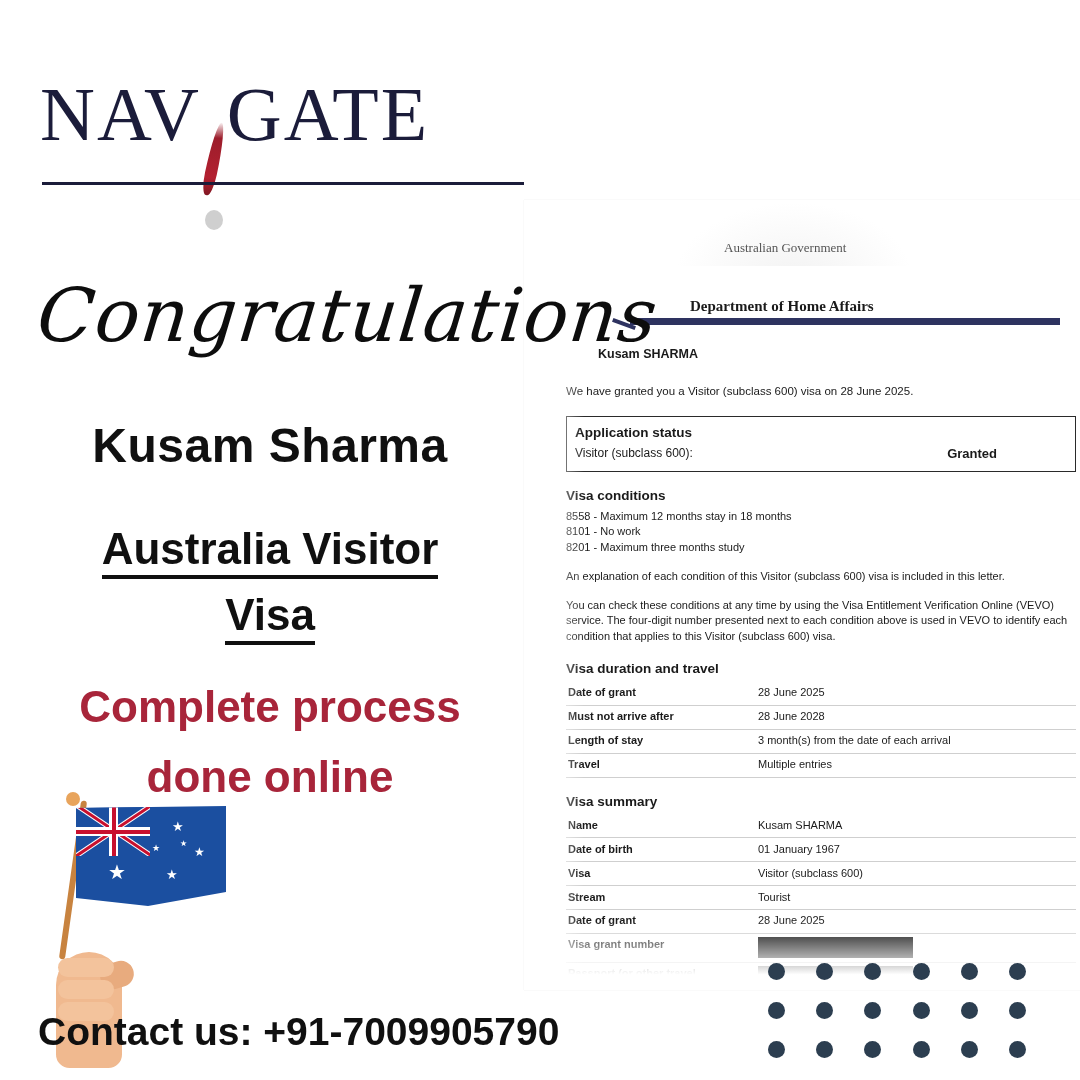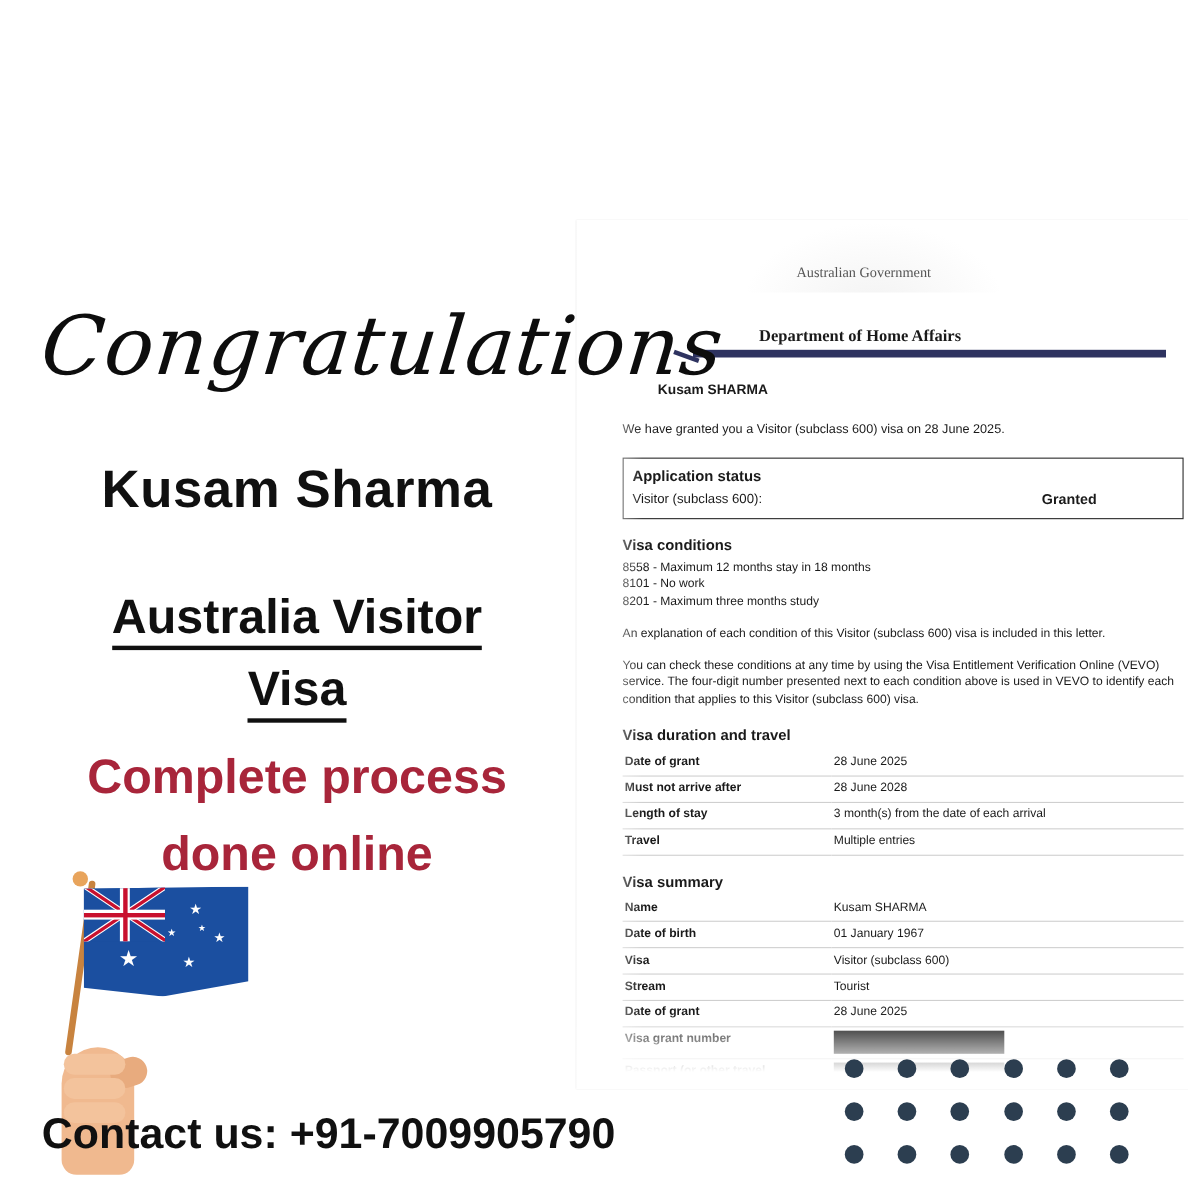--- a/index.html
+++ b/index.html
@@ -145,21 +145,21 @@
   .ongetting {
     position: absolute;
     top: 488px; left: 0; width: 540px;
     text-align: center;
     font-size: 30px;
     font-weight: bold;
     color: #101010;
   }
   .visa-type {
     position: absolute;
-    top: 528px; left: 0; width: 540px;
+    top: 516px; left: 0; width: 540px;
     text-align: center;
     font-size: 44px;
     font-weight: bold;
     color: #101010;
     line-height: 1.5;
   }
   .visa-type span {
     border-bottom: 4px solid #101010;
     padding-bottom: 2px;
   }
@@ -469,20 +469,24 @@
       </tbody>
     </table>
   </div>
   <div class="fade-left"></div>
   <div class="fade-bottom"></div>
 </div>
 
 <div class="left">
 
   <div class="logo">
+    <div class="logo-word">
+      <span>NAV</span><span class="brush"><span class="brush-stroke"></span><span class="brush-dot"></span></span><span>GATE</span>
+      <div class="logo-rule"></div>
+    </div>
   </div>
 
   <div class="congrats">Congratulations</div>
   <div class="name">Kusam Sharma</div>
   <div class="visa-type">
     <span>Australia Visitor</span><br>
     <span>Visa</span>
   </div>
   <div class="process">
     <span>Complete process</span><br>

